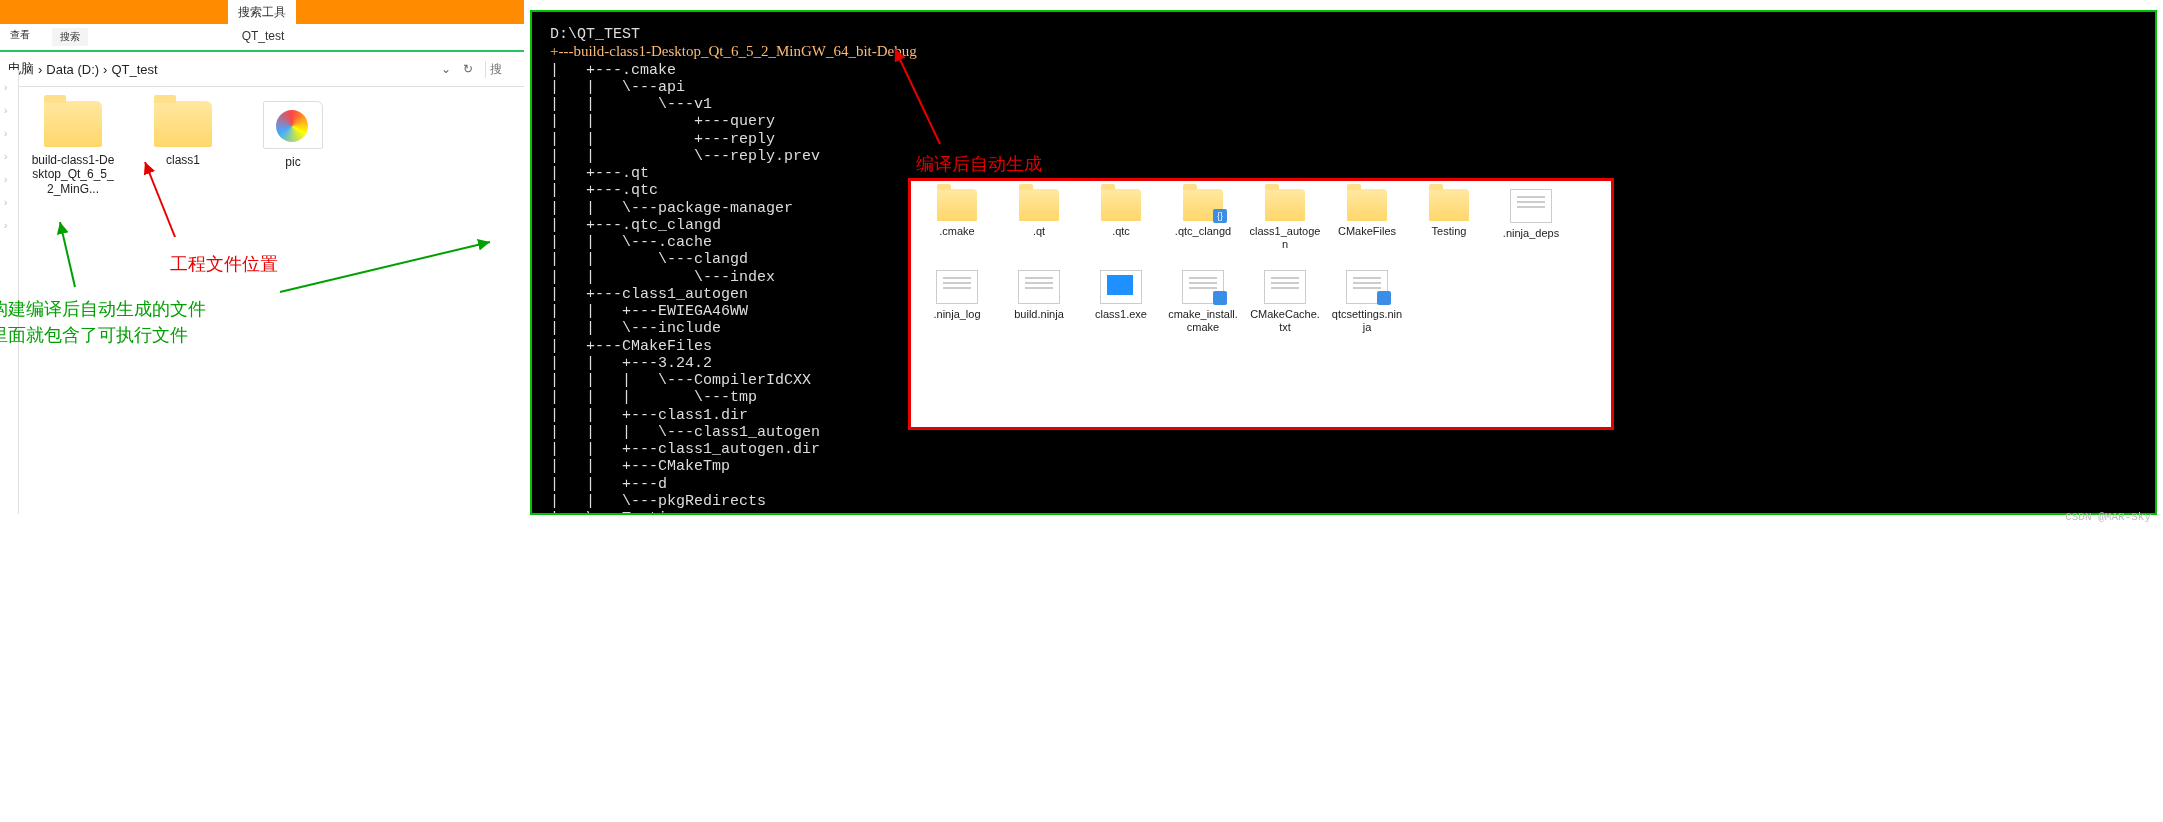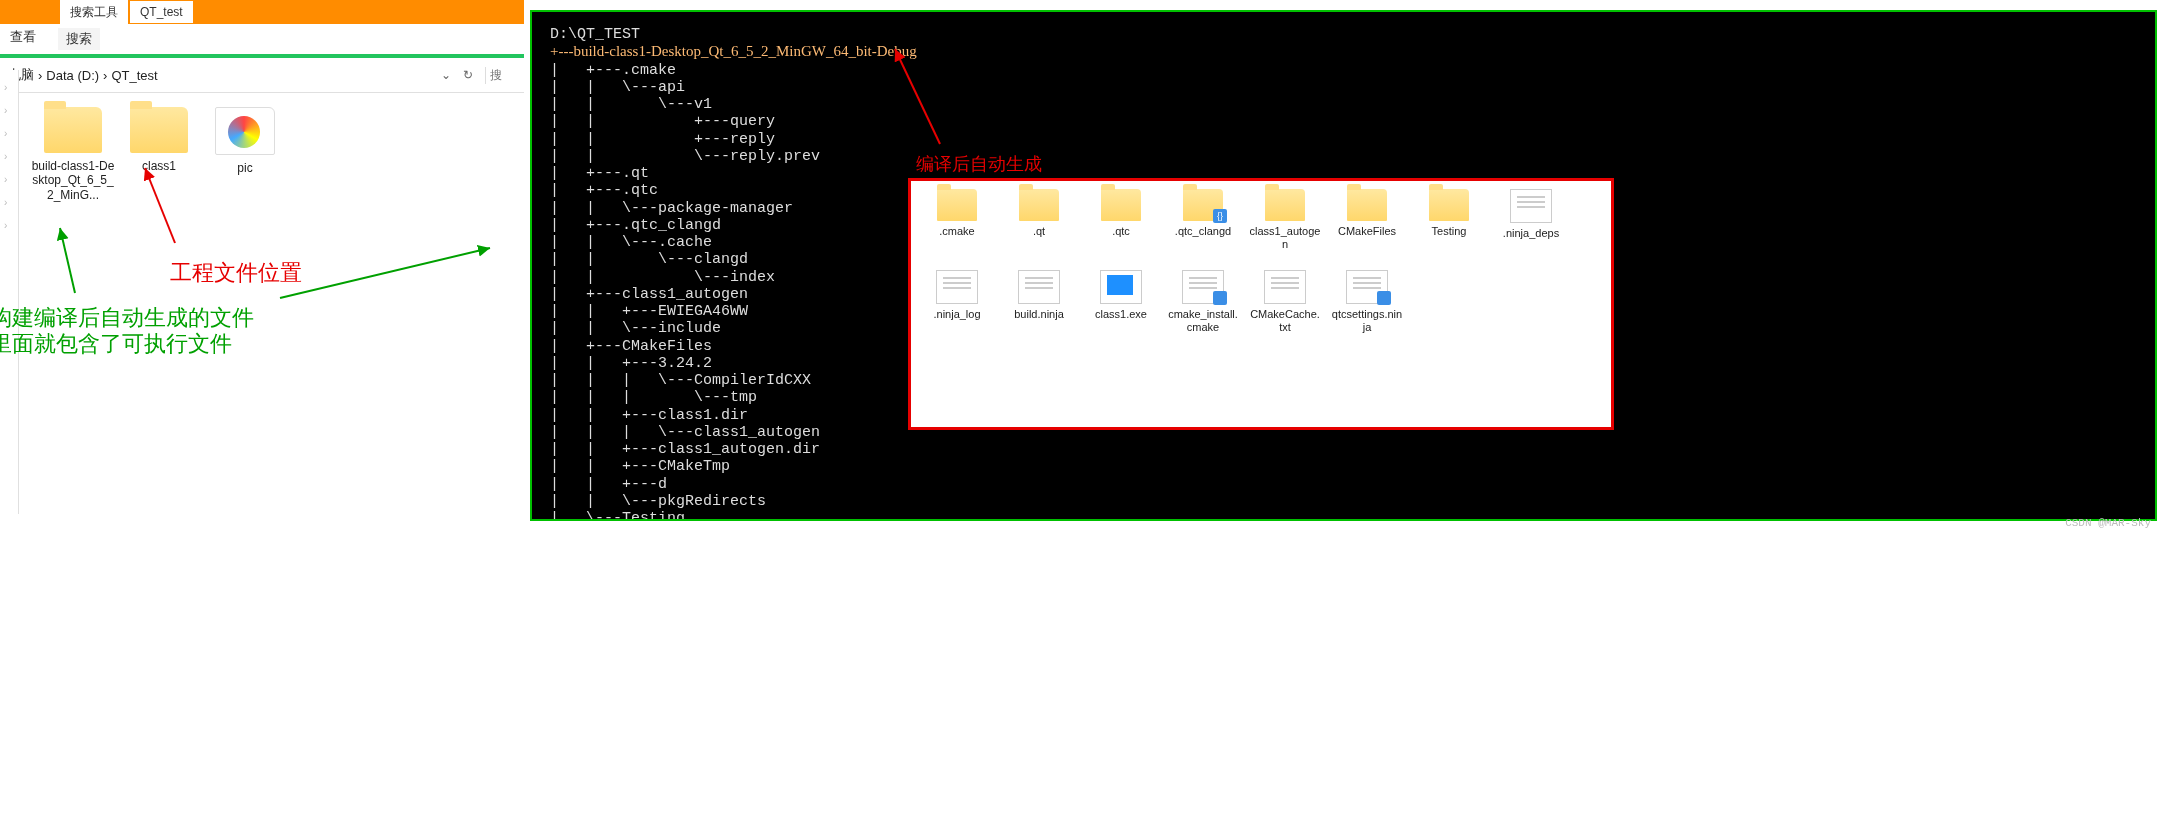--- a/index.html
+++ b/index.html
@@ -13,48 +13,49 @@
   }
   .outer-green { border: 2px solid #00c000; box-sizing: border-box; }
   
   .explorer { width: 524px; background: #fff; }
   .explorer-tabs {
     display: flex;
     background: #ff8c00;
     height: 24px;
     align-items: center;
     font-size: 12px;
+    flex-direction: column;
   }
   .explorer-tabs .tab1 { background:#fff; padding:4px 10px; color:#333; }
   .explorer-tabs .tab2 { background:#fff; margin-left:2px; padding:4px 10px; color:#333; }
   .explorer-tabs .filler { flex:1; }
   .explorer-ribbon {
     display:flex;
-    border-bottom:4px solid #22c55e;
+    border-bottom:2px solid #22c55e;
     padding:4px 10px;
     background:#fff;
-    font-size:13px;
+    font-size:10px;
   }
   .explorer-ribbon .ritem { margin-right:22px; color:#333; }
   .explorer-ribbon .ritem.active { background:#f4f4f4; padding:2px 8px; }
   .addr-bar { display:flex; align-items:center; padding:8px 6px; border-bottom:1px solid #e0e0e0; }
   .crumbs { display:flex; align-items:center; flex:1; font-size:13px; }
   .crumbs span { margin:0 2px; color:#222; }
   .chev { color:#888; margin:0 4px; }
   .addr-buttons { display:flex; align-items:center; margin:0 6px; }
   .addr-buttons .btn { margin:0 6px; color:#666; }
   .searchbox { width:28px; padding-left:4px; border-left:1px solid #ddd; color:#777; }
   .sidebar-strip {
     position:absolute; left:0; top:70px;
     width:18px; height:444px;
     border-right:1px solid #e0e0e0;
     background:#fff;
   }
   .sidebar-strip .sb-chev { color:#bbb; font-size:10px; margin:12px 4px; }
-  .file-area { padding:14px 30px; display:flex; align-items:flex-start; position:relative; height:410px; }
+  .file-area { padding:14px 30px; display:flex; gap:24px; align-items:flex-start; position:relative; height:410px; }
   .file-item { width:86px; text-align:center; }
   .icon-folder {
     width:58px; height:46px; margin:0 auto 6px;
     background: linear-gradient(#ffe8a0,#ffd76b);
     border-radius:2px 6px 2px 2px;
     position:relative;
   }
   .icon-folder::before {
     content:""; position:absolute; top:-6px; left:0;
     width:22px; height:8px; background:#ffdf8a; border-radius:2px 2px 0 0;
@@ -65,21 +66,21 @@
   }
   .icon-folder.pic::before { display:none; }
   .icon-folder.pic .disc {
     position:absolute; left:12px; top:8px;
     width:32px; height:32px; border-radius:50%;
     background: conic-gradient(#f44,#ff0,#4af,#f44);
   }
   .file-label { font-size:12px; color:#222; line-height:1.2; word-break:break-all; }
   
   .ann {
-    position:absolute; color:#e60000; font-size:22px;
+    position:absolute; color:#e60000; font-size:18px;
   }
   .ann.green { color:#00a000; }
   svg.arrow { position:absolute; overflow:visible; }
   
   .right { flex:1; position:relative; }
   .term {
     position:absolute; left:6px; top:10px; right:6px; bottom:10px;
     border:2px solid #00c000;
     background:#000;
     overflow:hidden;

